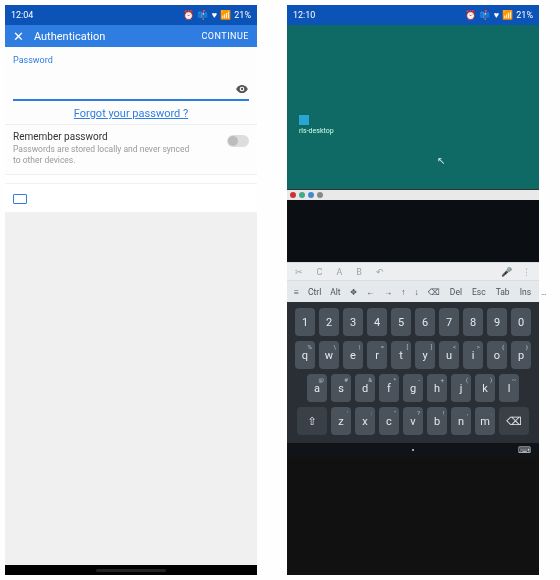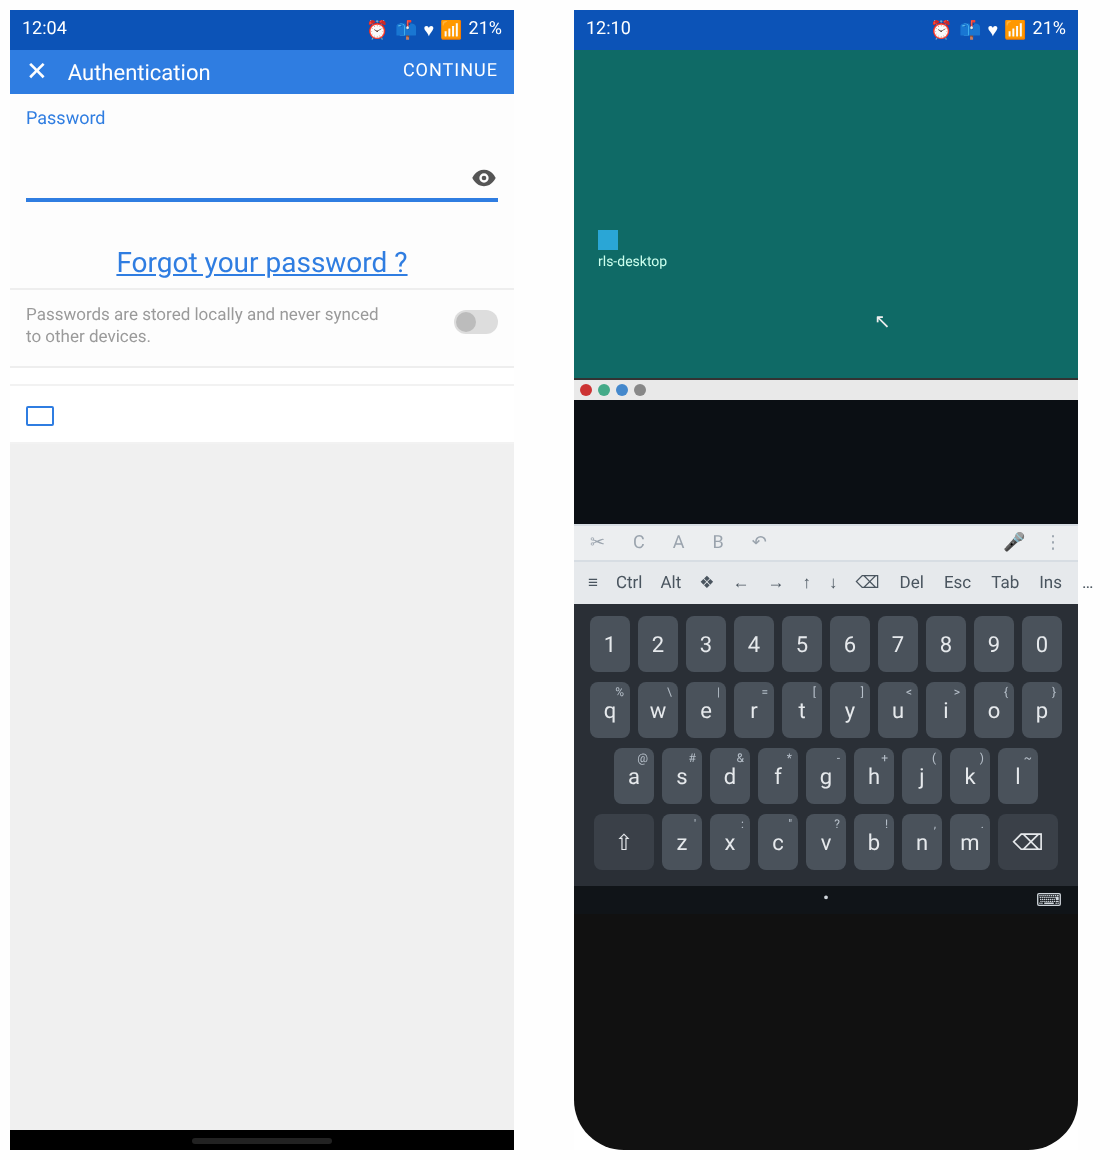--- a/index.html
+++ b/index.html
@@ -26,21 +26,21 @@
     padding:0 8px; justify-content:space-between;
   }
   .appbar-left { display:flex; gap:10px; align-items:center; font-size:11px; }
   .appbar .x { font-size:13px; cursor:pointer; }
   .appbar .cont { font-size:9px; letter-spacing:0.5px; }
   .pwsection { padding:8px 8px 4px 8px; background:#fdfdfd; border-bottom:1px solid #eee;}
   .pwlabel { color:#2f7de1; font-size:9px; margin-bottom:16px; }
   .pwrow { display:flex; align-items:center; border-bottom:2px solid #2f7de1; padding-bottom:2px; }
   .pwinput { flex:1; border:none; outline:none; font-size:11px; background:transparent; padding:2px 0; }
   .eye { width:14px; height:14px; display:flex; align-items:center; justify-content:center; color:#555; }
-  .forgot { text-align:center; color:#2f7de1; text-decoration:underline; font-size:14px; margin-top:23px; }
+  .forgot { text-align:center; color:#2f7de1; text-decoration:underline; font-size:11px; margin-top:6px; }
   .remember { padding:6px 8px 8px 8px; background:#fdfdfd; border-bottom:1px solid #eee; display:flex; align-items:flex-start; justify-content:space-between; }
   .remember .t1 { font-size:10px; color:#333; }
   .remember .t2 { font-size:8.5px; color:#9a9a9a; margin-top:2px; max-width:180px; line-height:1.3; }
   .switch { width:22px; height:12px; background:#ddd; border-radius:6px; position:relative; margin-top:4px; }
   .switch::after { content:""; position:absolute; left:1px; top:1px; width:10px; height:10px; background:#bcbcbc; border-radius:50%; }
   .connrow { margin-top:8px; background:#fff; padding:8px; display:flex; gap:10px; align-items:flex-start; border-top:1px solid #f2f2f2; border-bottom:1px solid #f2f2f2;}
   .monitor { width:14px; height:10px; border:1.5px solid #2f7de1; border-radius:1px; margin-top:2px;}
   .connrow .addr { font-size:10px; color:#333; }
   .connrow .sub { font-size:8.5px; color:#9a9a9a; margin-top:2px; }
   .phone1-body { flex:1; background:#f0f0f0; }
@@ -61,21 +61,21 @@
   .kb-toolbar .bs { margin-left:auto; display:flex; gap:4px; align-items:center;}
   .keyboard { background:#2a2f36; padding:6px 4px 8px 4px; display:flex; flex-direction:column; gap:5px; }
   .krow { display:flex; gap:4px; justify-content:center; }
   .key { background:#4a525b; color:#e6e9ec; width:20px; height:28px; border-radius:4px; display:flex; align-items:center; justify-content:center; font-size:11px; position:relative; }
   .key.wide { width:30px; }
   .key.wider { width:34px; }
   .key.space { flex:1; }
   .key.dark { background:#3a4048; }
   .key.enter { background:#5a7de6; width:30px; }
   .key sup { position:absolute; top:2px; right:3px; font-size:6px; color:#b7c0ca; }
-  .phonebody2 { flex:1; display:flex; flex-direction:column; background:#111;border-radius:25px; }
+  .phonebody2 { flex:1; display:flex; flex-direction:column; background:#111; }
   .navstrip2 { height:14px; background:#101418; display:flex; align-items:center; justify-content:center; gap:40px; color:#cfd5db; font-size:9px; position:relative;}
   .navstrip2 .kb-ic{ position:absolute; right:8px; }
 
   svg { display:block; }
 </style>
 </head>
 <body>
 
 <div class="phone">
   <div class="statusbar">
@@ -104,20 +104,21 @@
         <svg width="14" height="14" viewBox="0 0 24 24">
             <path fill="#555" d="M12 5c-7 0-10 7-10 7s3 7 10 7 10-7 10-7-3-7-10-7zm0 11a4 4 0 110-8 4 4 0 010 8zm0-6a2 2 0 100 4 2 2 0 000-4z"></path>
           </svg>
       </span>
     </div>
     <div class="forgot">Forgot your password ?</div>
   </div>
 
   <div class="remember">
     <div>
+      <div class="t1">Remember password</div>
       <div class="t2">Passwords are stored locally and never synced to other devices.</div>
     </div>
     <div class="switch"></div>
   </div>
 
   <div class="connrow">
     <div class="monitor"></div>
   </div>
 
   <div class="phone1-body"></div>

